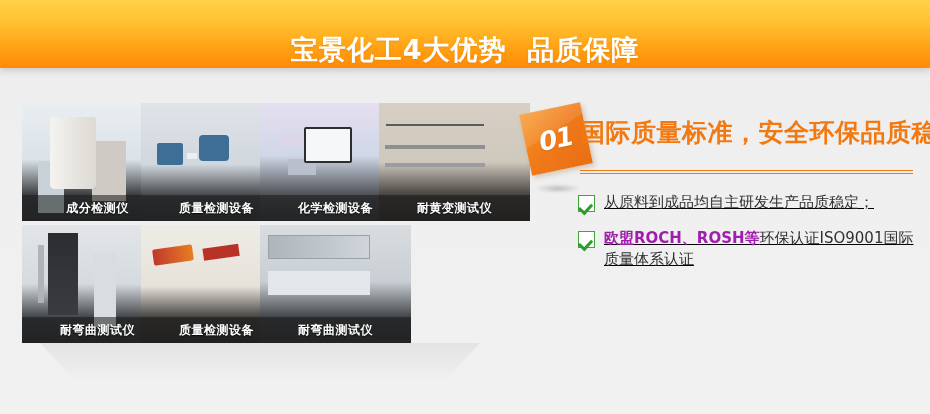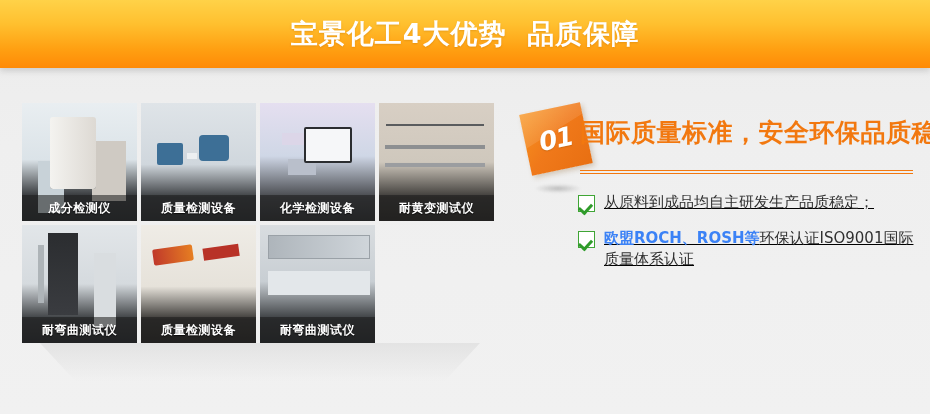--- a/index.html
+++ b/index.html
@@ -9,40 +9,41 @@
     font-family:"DejaVu Sans","Liberation Sans",sans-serif;
     background:linear-gradient(180deg,#ececec 0%,#efefef 35%,#f1f1f1 100%);
   }
   .page{position:relative;width:930px;height:414px;}
 
   
   .banner{
     position:absolute;left:0;top:0;width:930px;height:68px;
     background:linear-gradient(180deg,#ffd248 0%,#ffc02f 35%,#ffa012 72%,#ff8a06 100%);
     box-shadow:0 3px 6px rgba(120,120,120,.28);
-    display:flex;align-items:center;justify-content:center;
+    display:flex;align-items:flex-end;justify-content:center;
   }
   .banner-title{
     color:#ffffff;font-size:27px;font-weight:bold;letter-spacing:1px;
     text-shadow:0 1px 2px rgba(190,110,0,.35);
     white-space:pre;
   }
 
   
   .grid{
     position:absolute;left:22px;top:103px;
     width:472px;height:240px;
     display:grid;
     grid-template-columns:repeat(4,115px);
     grid-template-rows:repeat(2,118px);
     gap:4px;
   }
   .tile{
     position:relative;overflow:hidden;width:115px;height:118px;
     background:#cfd3d6;
+    padding-left:36px;
   }
   .tile .photo{position:absolute;inset:0;}
   .tile .cap{
     position:absolute;left:0;right:0;bottom:0;height:26px;
     background:rgba(25,25,25,.55);
     color:#ffffff;font-size:12px;font-weight:bold;
     display:flex;align-items:center;justify-content:center;
     text-shadow:0 1px 1px rgba(0,0,0,.7);
     letter-spacing:.5px;
   }
@@ -127,21 +128,21 @@
   .bullet{display:flex;align-items:flex-start;margin-bottom:15px;text-decoration:underline;}
   .check{
     flex:0 0 auto;width:15px;height:15px;margin-top:3px;margin-right:9px;
     border:1px solid #3fa535;position:relative;background:#fff;
   }
   .check:after{
     content:"";position:absolute;left:2px;top:5px;width:6px;height:10px;
     border:solid #2f9b2a;border-width:0 3px 3px 0;transform:rotate(42deg);
   }
   .btxt{font-size:15px;color:#2f2f2f;line-height:21px;}
-  .btxt .hl{color:#3b82f6;font-weight:bold;}
+  .btxt .hl{color:#a21caf;font-weight:bold;}
 </style>
 </head>
 <body>
 
 <div class="page">
 
   <div class="banner">
     <div class="banner-title">宝景化工4大优势  品质保障</div>
   </div>
 

